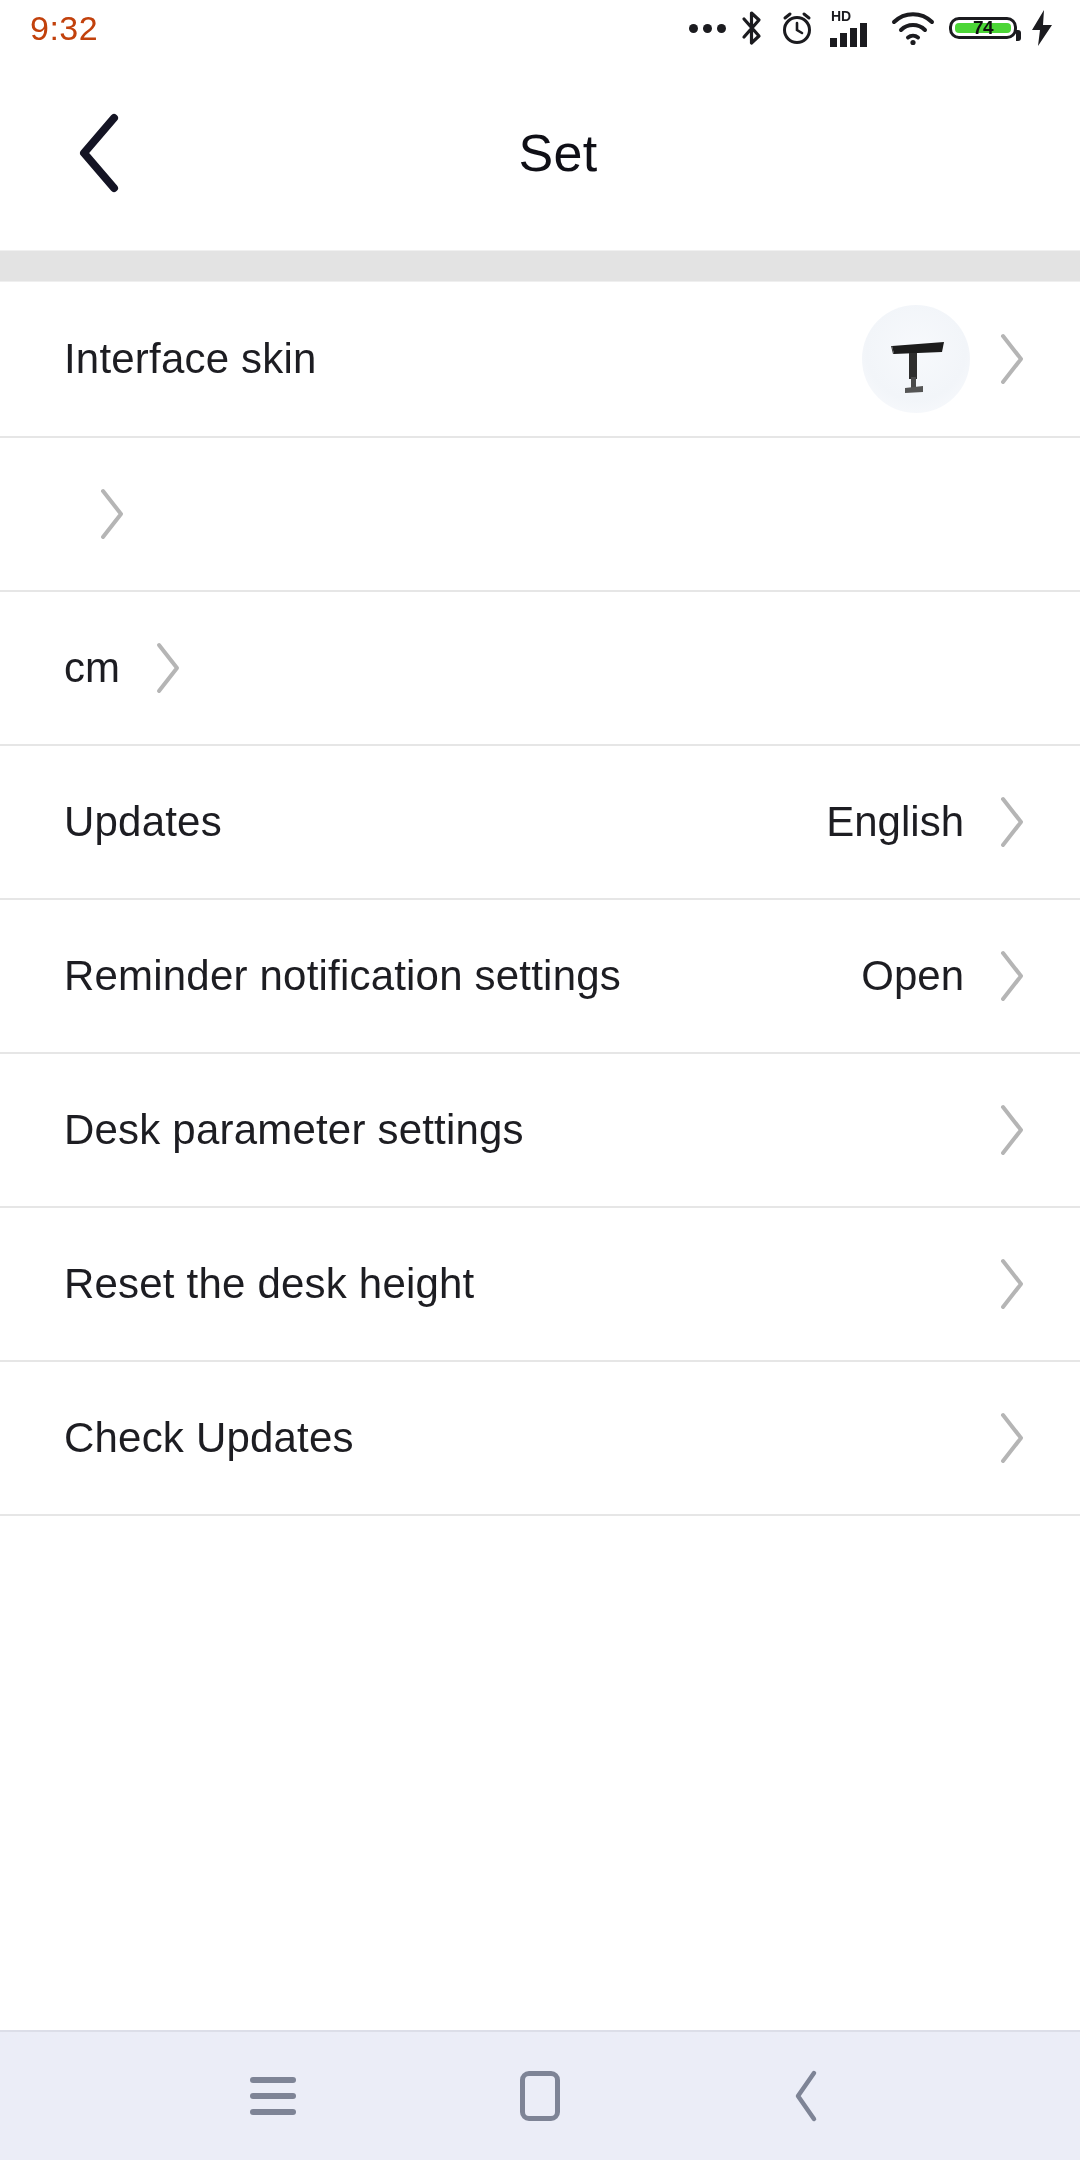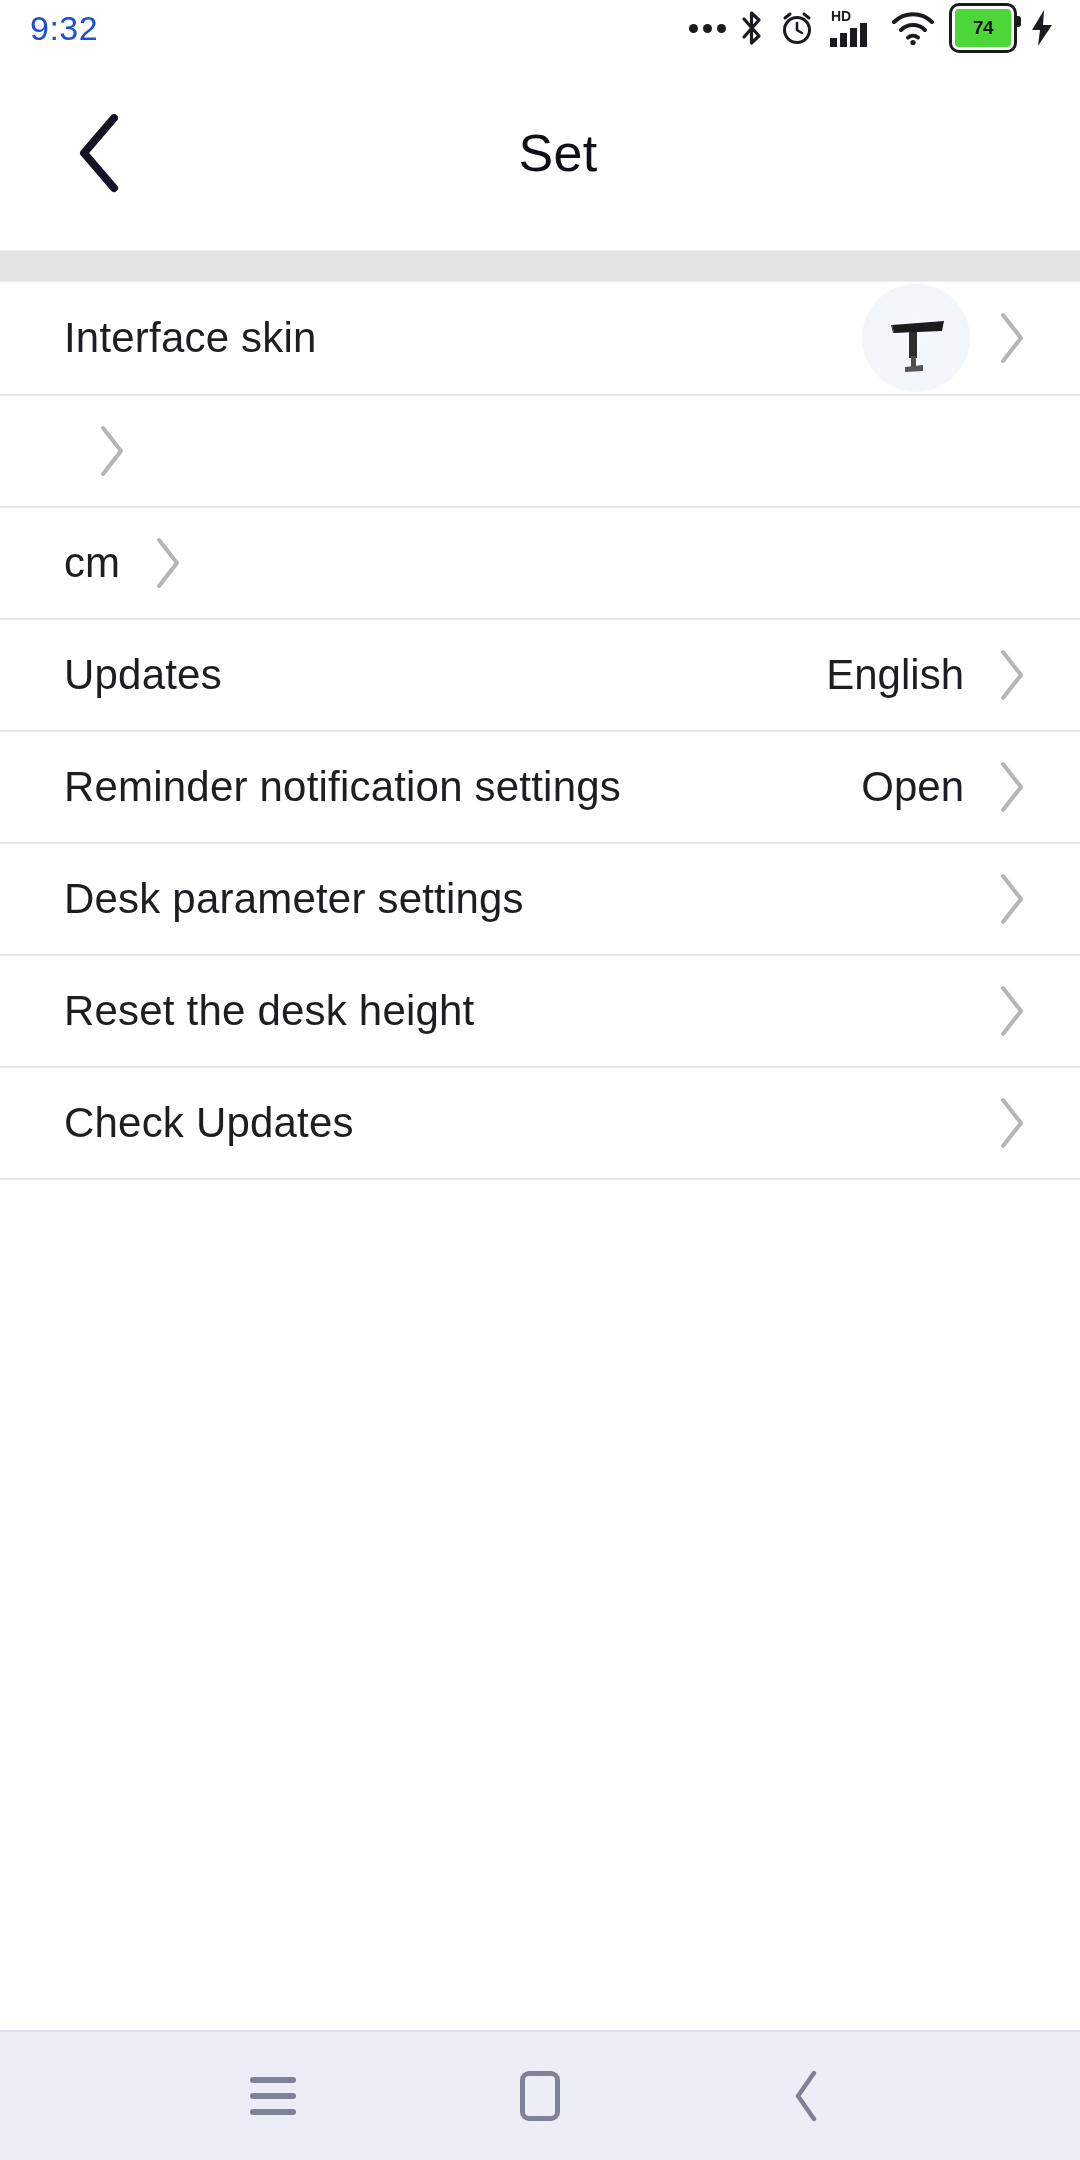--- a/index.html
+++ b/index.html
@@ -12,28 +12,28 @@
   }
 
   
   .statusbar {
     position:absolute; top:0; left:0; width:1080px; height:56px;
     display:flex; align-items:center; justify-content:space-between;
     padding:0 26px 0 30px;
     background:#ffffff;
   }
   .status-time {
-    font-size:34px; font-weight:400; color:#1d4ed8; letter-spacing:0.5px;
+    font-size:34px; font-weight:400; color:#c2410c; letter-spacing:0.5px;
   }
   .status-icons { display:flex; align-items:center; gap:13px; }
   .ic { display:block; }
   .dots { display:flex; align-items:center; gap:5px; }
   .dots span { width:9px; height:9px; border-radius:50%; background:#1b1b1f; display:block; }
   .battery {
-    position:relative; width:68px; height:50px;
+    position:relative; width:68px; height:22px;
     border:3px solid #1b1b1f; border-radius:10px;
     display:flex; align-items:center; padding:3px;
   }
   .battery:after {
     content:""; position:absolute; right:-7px; top:10px;
     width:5px; height:11px; background:#1b1b1f; border-radius:0 3px 3px 0;
   }
   .battery-fill {
     background:#4cd637; height:100%; width:100%; border-radius:4px;
     display:flex; align-items:center; justify-content:center;
@@ -65,21 +65,21 @@
     border-bottom:1px solid #efefef;
   }
 
   
   .list {
     position:absolute; top:282px; left:0; width:1080px;
     background:#ffffff;
   }
   .row {
     position:relative;
-    height:112px;
+    height:154px;
     display:flex; align-items:center;
     padding:0 32px 0 64px;
     background:#ffffff;
   }
   .row + .row { border-top:2px solid #e6e6e6; }
   .list { border-bottom:2px solid #e6e6e6; }
   .row-label {
     font-size:42px; font-weight:400; color:#1d1d22;
     letter-spacing:0.2px;
     flex:1 1 auto;

